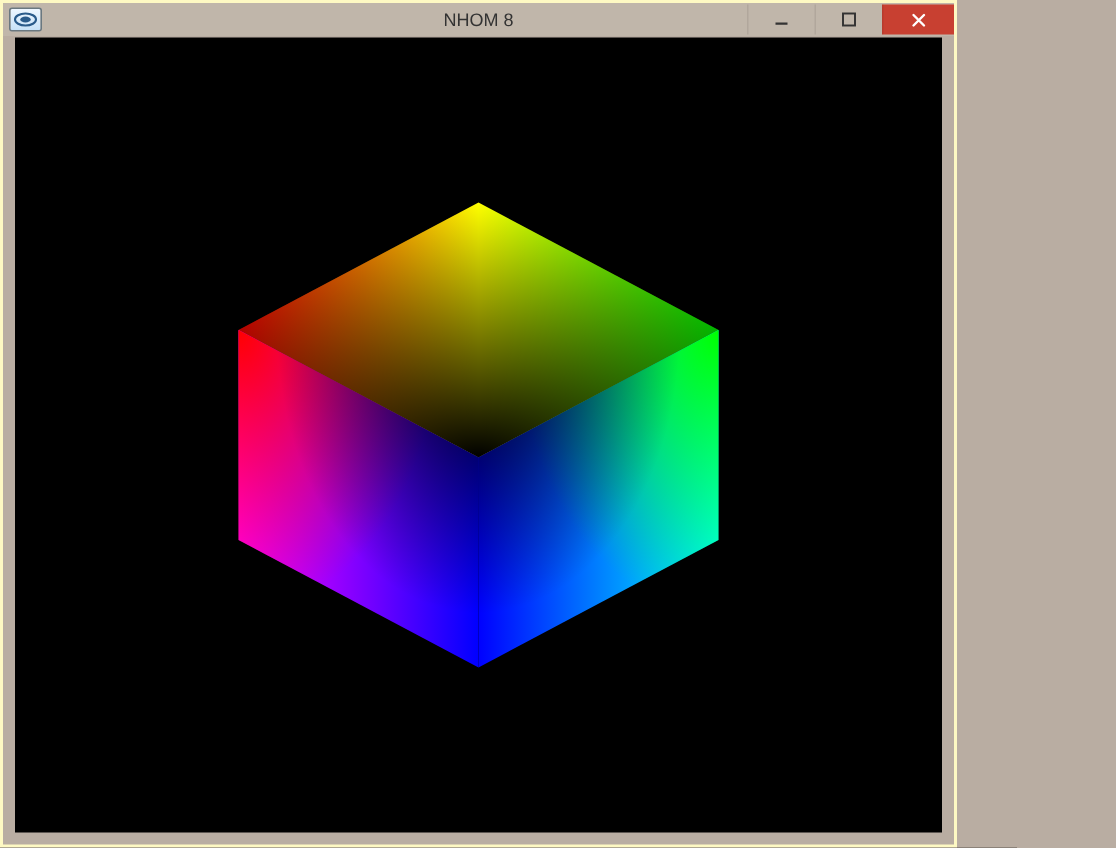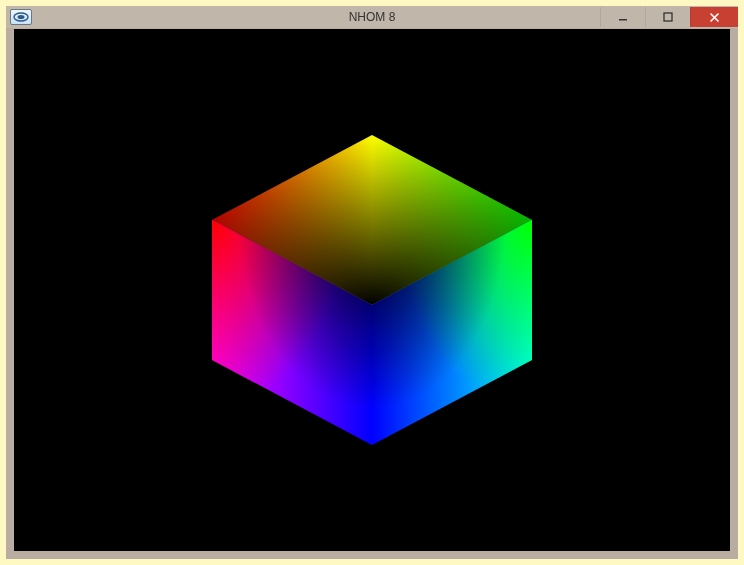--- a/index.html
+++ b/index.html
@@ -5,24 +5,24 @@
   * { margin: 0; padding: 0; box-sizing: border-box; }
   html, body {
     width: 744px;
     height: 565px;
     overflow: hidden;
     font-family: "Segoe UI", Tahoma, sans-serif;
     background: #b9ada2;
   }
   .window {
     position: relative;
-    width: 744px;
+    width: 638px;
     height: 565px;
     background: #b9ada2;
-    border: 6px solid #fef9c3;
+    border: 2px solid #fef9c3;
   }
   .titlebar {
     display: flex;
     align-items: center;
     height: 22px;
     background: #c0b6aa;
   }
   .app-icon {
     width: 22px;
     height: 16px;

